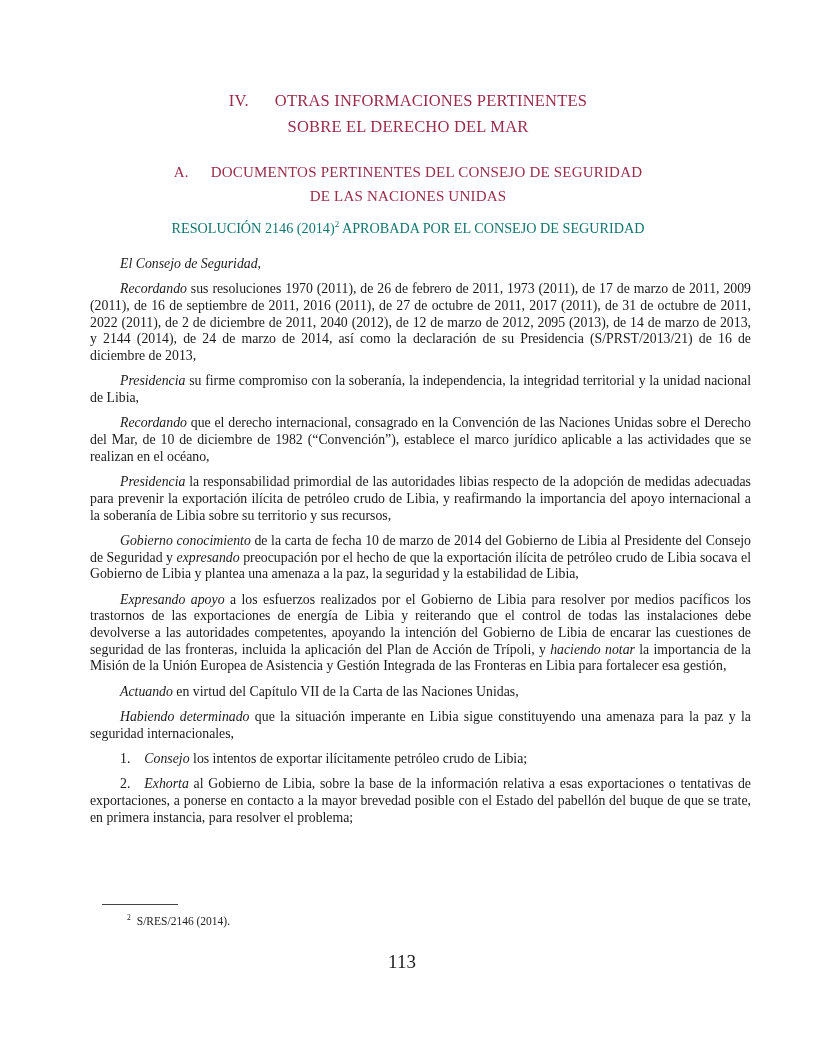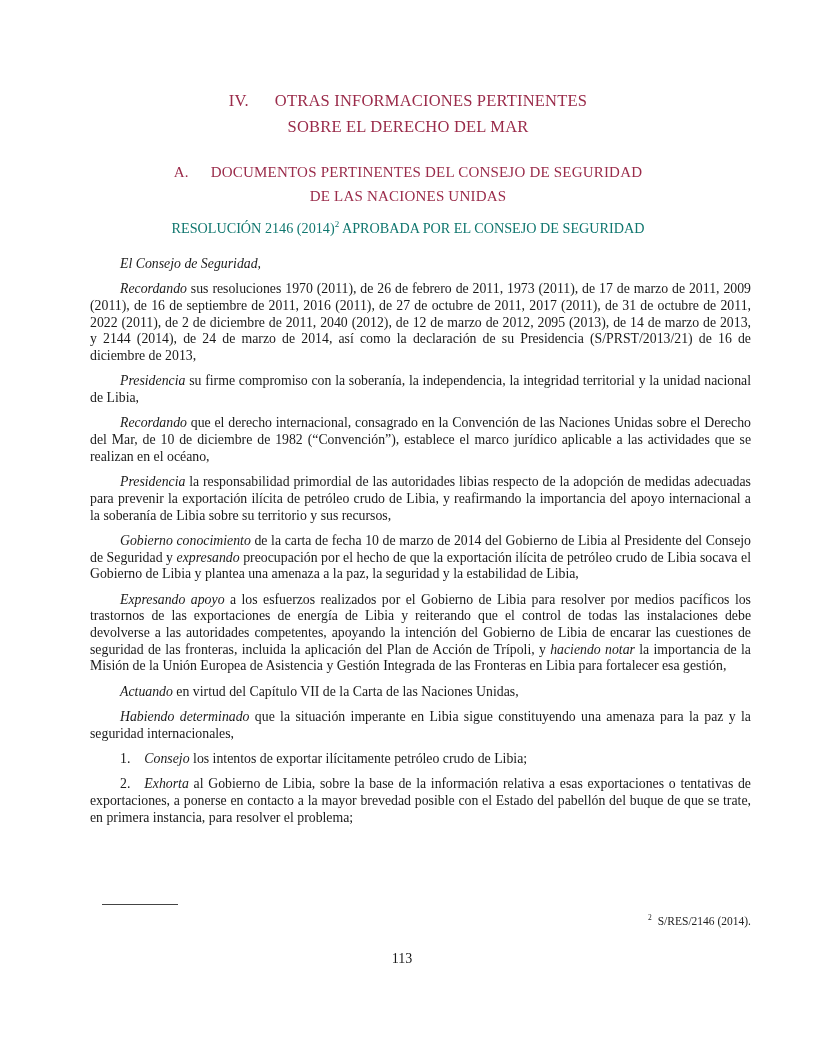--- a/index.html
+++ b/index.html
@@ -85,36 +85,35 @@
   }
   .fn-rule {
     margin-left: 12px;
     width: 76px;
     border-top: 1.2px solid #444444;
     height: 0;
   }
   .fn-text {
     margin: 9px 0 0 37px;
     line-height: 14px;
-    text-align: right;
   }
   .fn-text sup {
     font-size: 7.5px;
     vertical-align: super;
     line-height: 0;
     margin-right: 6px;
   }
   
   .page-number {
     position: absolute;
     left: 0;
     right: 12px;
     top: 951px;
     text-align: center;
-    font-size: 14px;
+    font-size: 19px;
     color: #1a1a1a;
   }
 </style>
 </head>
 <body>
 
 <div class="page">
   <div class="content">
 
     <h1 class="sec-title">

